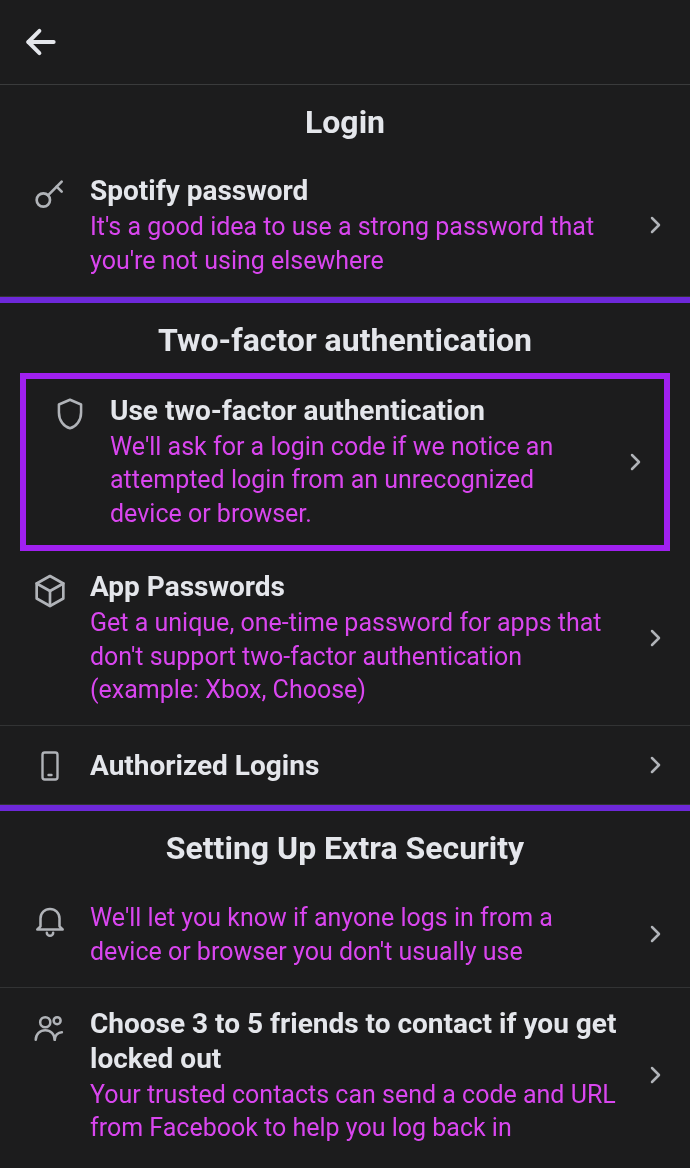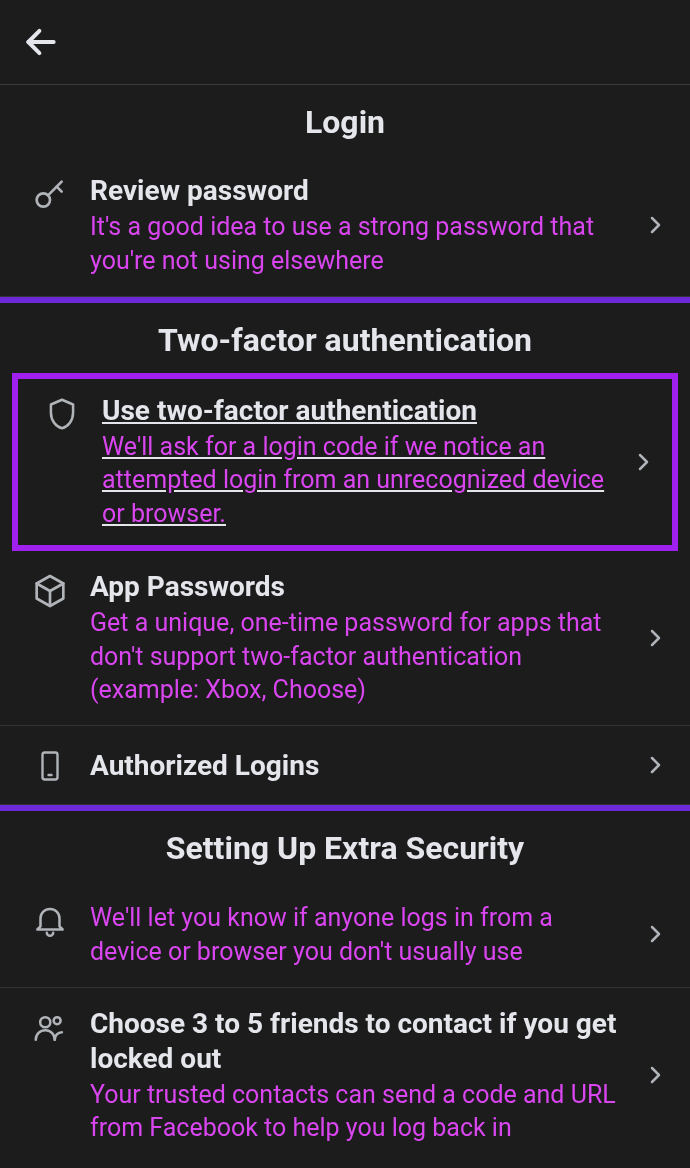--- a/index.html
+++ b/index.html
@@ -59,23 +59,22 @@
     .chevron {
       flex-shrink: 0;
       width: 30px;
       display: flex;
       align-items: center;
       justify-content: center;
     }
     .chevron svg { stroke: #b0b3b8; }
     .highlighted {
       border: 6px solid #a020f0;
-      margin: 0 12px;
+      margin: 0 20px;
       padding: 14px 14px 14px 22px;
-      text-decoration: underline;
     }
     .section-gap {
       border-top: 6px solid #6d28d9;
     }
     .no-bottom { border-bottom: none; }
   </style>
 </head>
 <body>
 
 <div class="header">
@@ -91,21 +90,21 @@
 
 <div class="item">
   <div class="item-icon">
     <svg width="40" height="40" viewBox="0 0 24 24" fill="none" stroke-width="1.6" stroke-linecap="round" stroke-linejoin="round">
       <circle cx="8" cy="15" r="4"></circle>
       <line x1="10.8" y1="12.2" x2="19" y2="4"></line>
       <line x1="16" y1="7" x2="19" y2="10"></line>
     </svg>
   </div>
   <div class="item-content">
-    <div class="item-title">Review password</div>
+    <div class="item-title">Spotify password</div>
     <div class="item-desc">It's a good idea to use a strong password that you're not using elsewhere</div>
   </div>
   <div class="chevron">
     <svg width="24" height="30" viewBox="0 0 24 24" fill="none" stroke-width="2.5" stroke-linecap="round" stroke-linejoin="round">
         <polyline points="9 5 16 12 9 19"></polyline>
       </svg>
   </div>
 </div>
 
 <div class="section-header section-gap">Two-factor authentication</div>

